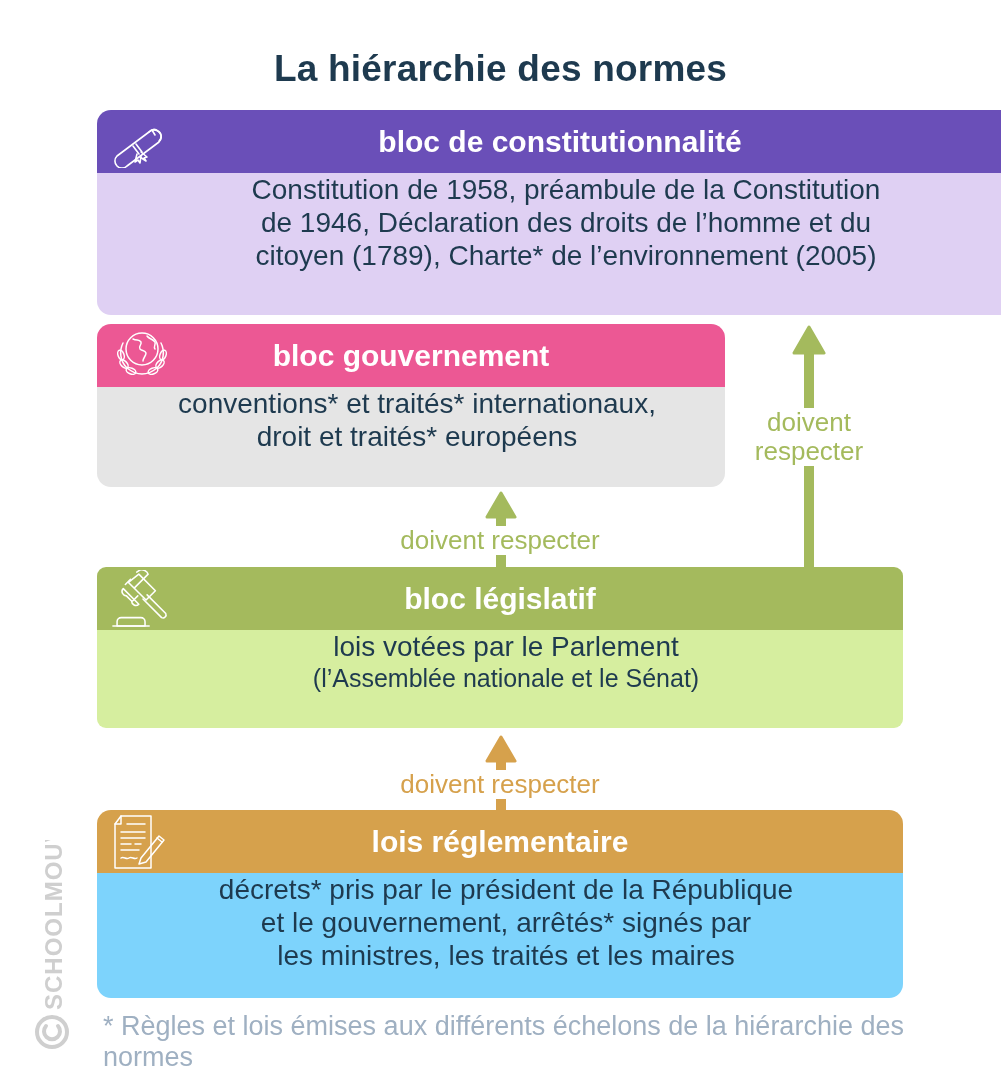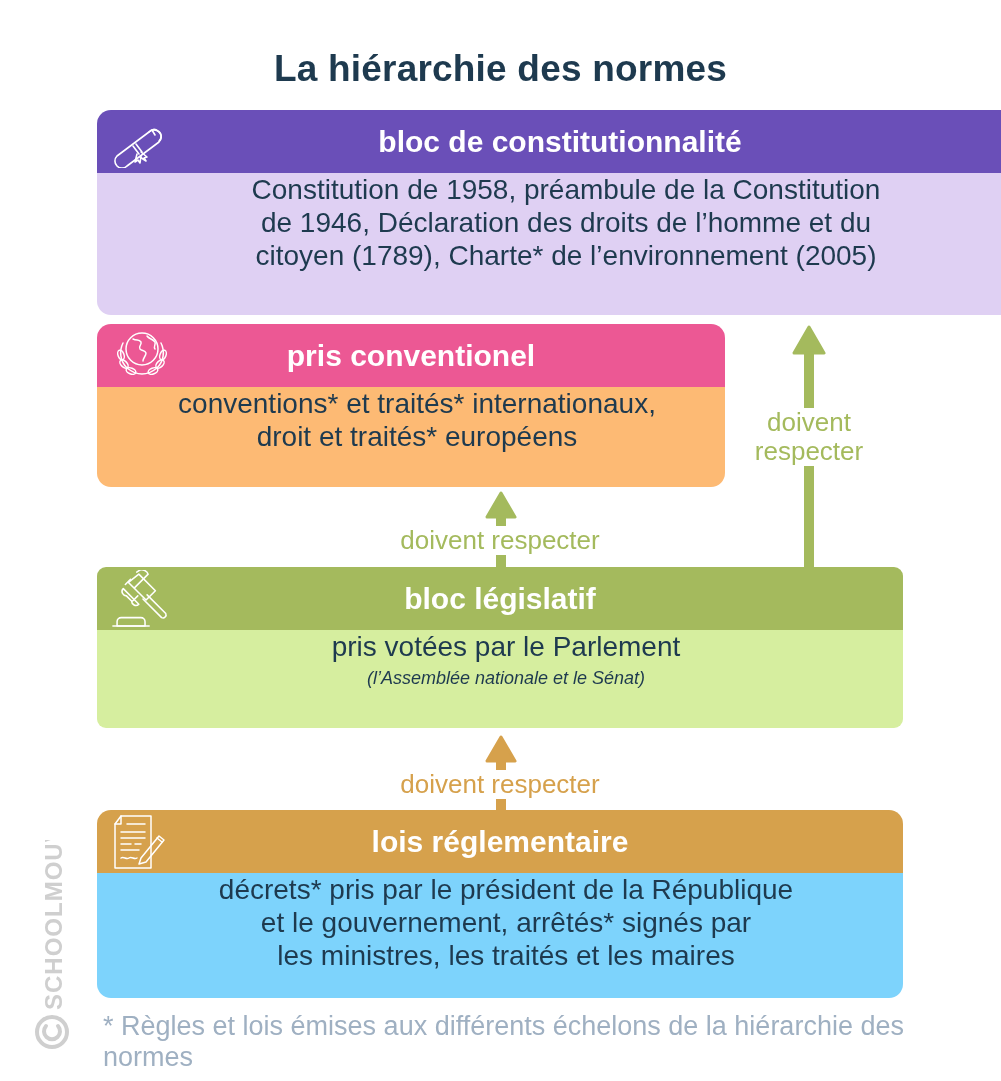--- a/index.html
+++ b/index.html
@@ -7,25 +7,25 @@
   .title{position:absolute;left:0;width:1001px;top:48px;text-align:center;font-size:37px;font-weight:bold;color:#1e3a4f;letter-spacing:0.2px;}
   .block{position:absolute;border-radius:14px;overflow:hidden;}
   .block .head{position:relative;height:63px;display:flex;align-items:center;justify-content:center;color:#fff;font-weight:bold;font-size:30px;}
   .block .body{display:flex;flex-direction:column;align-items:center;text-align:center;font-size:28px;line-height:33px;color:#1e3a4f;padding-left:12px;}
   .block .icon{position:absolute;left:12px;top:6px;width:62px;height:52px;}
   #b-const{left:97px;top:110px;width:926px;height:205px;}
   #b-const .head{background:#6a4fb8;}
   #b-const .body{background:#dfd0f3;height:142px;}
   #b-conv{left:97px;top:324px;width:628px;height:163px;}
   #b-conv .head{background:#ec5894;}
-  #b-conv .body{background:#fdba74;height:120px;}
+  #b-conv .body{background:#e5e5e5;height:120px;}
   #b-leg{left:97px;top:567px;width:806px;height:161px;border-radius:9px;}
   #b-leg .head{background:#a4ba5d;}
   #b-leg .body{background:#d6ee9f;height:98px;}
-  #b-leg .body .small{font-size:18px;line-height:30px;font-style:italic;}
+  #b-leg .body .small{font-size:25px;line-height:30px;}
   #b-reg{left:97px;top:810px;width:806px;height:188px;}
   #b-reg .head{background:#d6a14c;}
   #b-reg .body{background:#7dd3fc;height:125px;}
   .arrow{position:absolute;}
   .lbl{position:absolute;font-size:26px;text-align:center;line-height:29px;background:#fff;}
   .lbl.green{color:#a4ba5d;}
   .lbl.gold{color:#d6a14c;}
   .footnote{position:absolute;left:103px;top:1011px;font-size:27px;color:#9fb0c2;}
   .copyright{position:absolute;left:20px;top:840px;width:60px;height:215px;}
 </style>
@@ -60,21 +60,21 @@
       <path d="M22 12 c4 2 6 0 8 3 c1 3 -3 4 -1 7 c2 2 5 1 6 4 c0 3 -3 5 -3 8"></path>
       <path d="M36 9 c2 3 6 3 8 6 c1 3 -2 5 0 7"></path>
       <path d="M12 16 c-4 8 -3 18 4 25 c5 4 11 6 15 6 M50 16 c4 8 3 18 -4 25 c-5 4 -11 6 -15 6"></path>
       <ellipse cx="10" cy="28" rx="3" ry="5" transform="rotate(-20 10 28)"></ellipse>
       <ellipse cx="13" cy="37" rx="3" ry="5" transform="rotate(-45 13 37)"></ellipse>
       <ellipse cx="20" cy="44" rx="3" ry="5" transform="rotate(-70 20 44)"></ellipse>
       <ellipse cx="52" cy="28" rx="3" ry="5" transform="rotate(20 52 28)"></ellipse>
       <ellipse cx="49" cy="37" rx="3" ry="5" transform="rotate(45 49 37)"></ellipse>
       <ellipse cx="42" cy="44" rx="3" ry="5" transform="rotate(70 42 44)"></ellipse>
     </svg>
-    <span>pris conventionel</span>
+    <span>bloc gouvernement</span>
   </div>
   <div class="body">
     <div>conventions* et traités* internationaux,</div>
     <div>droit et traités* européens</div>
   </div>
 </div>
 
 <svg class="arrow" style="left:790px;top:325px;" width="38" height="245" viewBox="0 0 38 245">
   <rect x="14" y="26" width="10" height="219" fill="#a4ba5d"></rect>
   <path d="M19 2 L34 28 L4 28 Z" fill="#a4ba5d" stroke="#a4ba5d" stroke-width="3" stroke-linejoin="round"></path>
@@ -97,21 +97,21 @@
       <path d="M13 14 l5 -5 M20 30 l5 -5"></path>
       <path d="M11 18 c-3 3 0 7 3 7 l5 5 c0 3 4 6 7 3 z"></path>
       <path d="M24 2 l3 -2 c3 -1 7 1 8 4 l-13 13"></path>
       <path d="M34 24 l18 18 a3 3 0 0 1 -4 4 l-18 -18"></path>
       <path d="M5 54 L5 50 a4 4 0 0 1 4 -4 L28 46 a4 4 0 0 1 4 4 L32 54 z"></path>
       <path d="M1 54 L36 54"></path>
     </svg>
     <span>bloc législatif</span>
   </div>
   <div class="body">
-    <div>pris votées par le Parlement</div>
+    <div>lois votées par le Parlement</div>
     <div class="small">(l’Assemblée nationale et le Sénat)</div>
   </div>
 </div>
 
 <svg class="arrow" style="left:482px;top:735px;" width="38" height="77" viewBox="0 0 38 77">
   <rect x="14" y="24" width="10" height="53" fill="#d6a14c"></rect>
   <path d="M19 2 L33 26 L5 26 Z" fill="#d6a14c" stroke="#d6a14c" stroke-width="3" stroke-linejoin="round"></path>
 </svg>
 <div class="lbl gold" style="left:376px;top:770px;width:248px;">doivent respecter</div>
 

